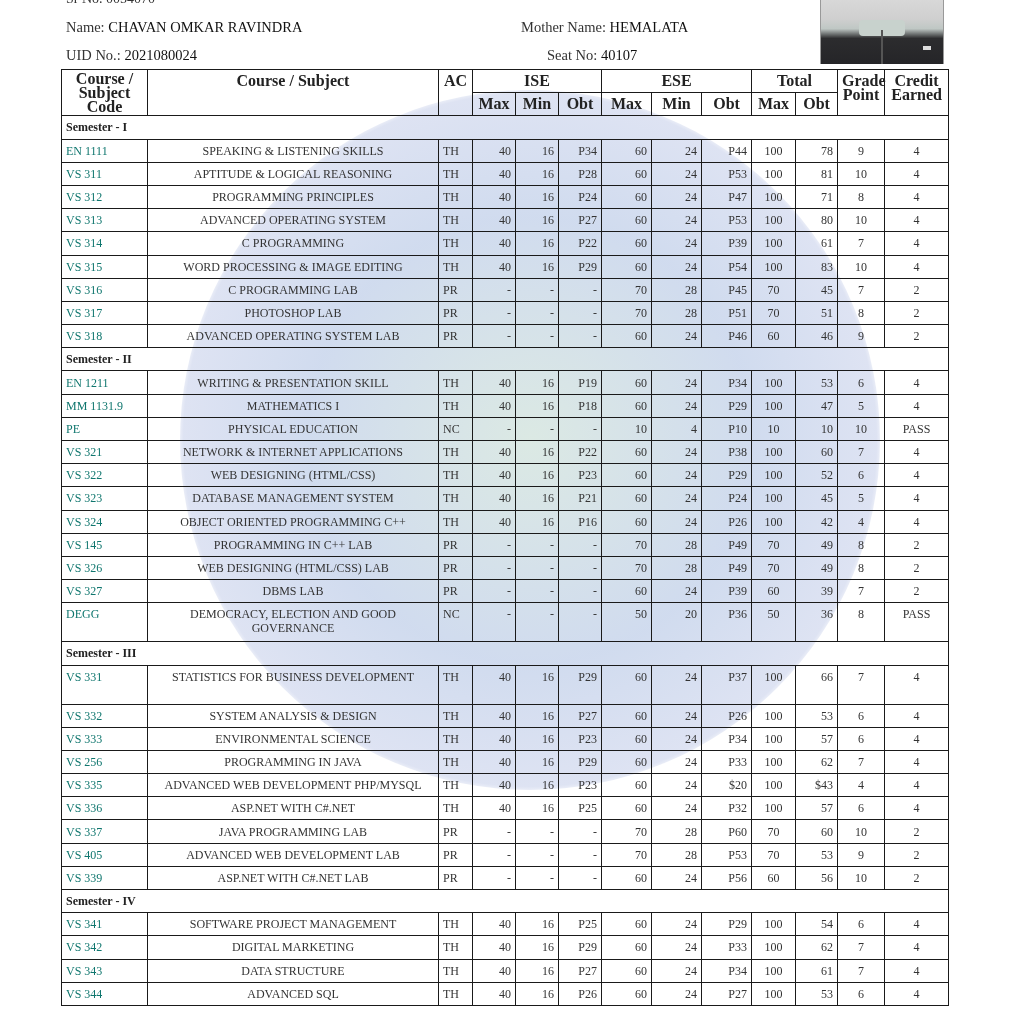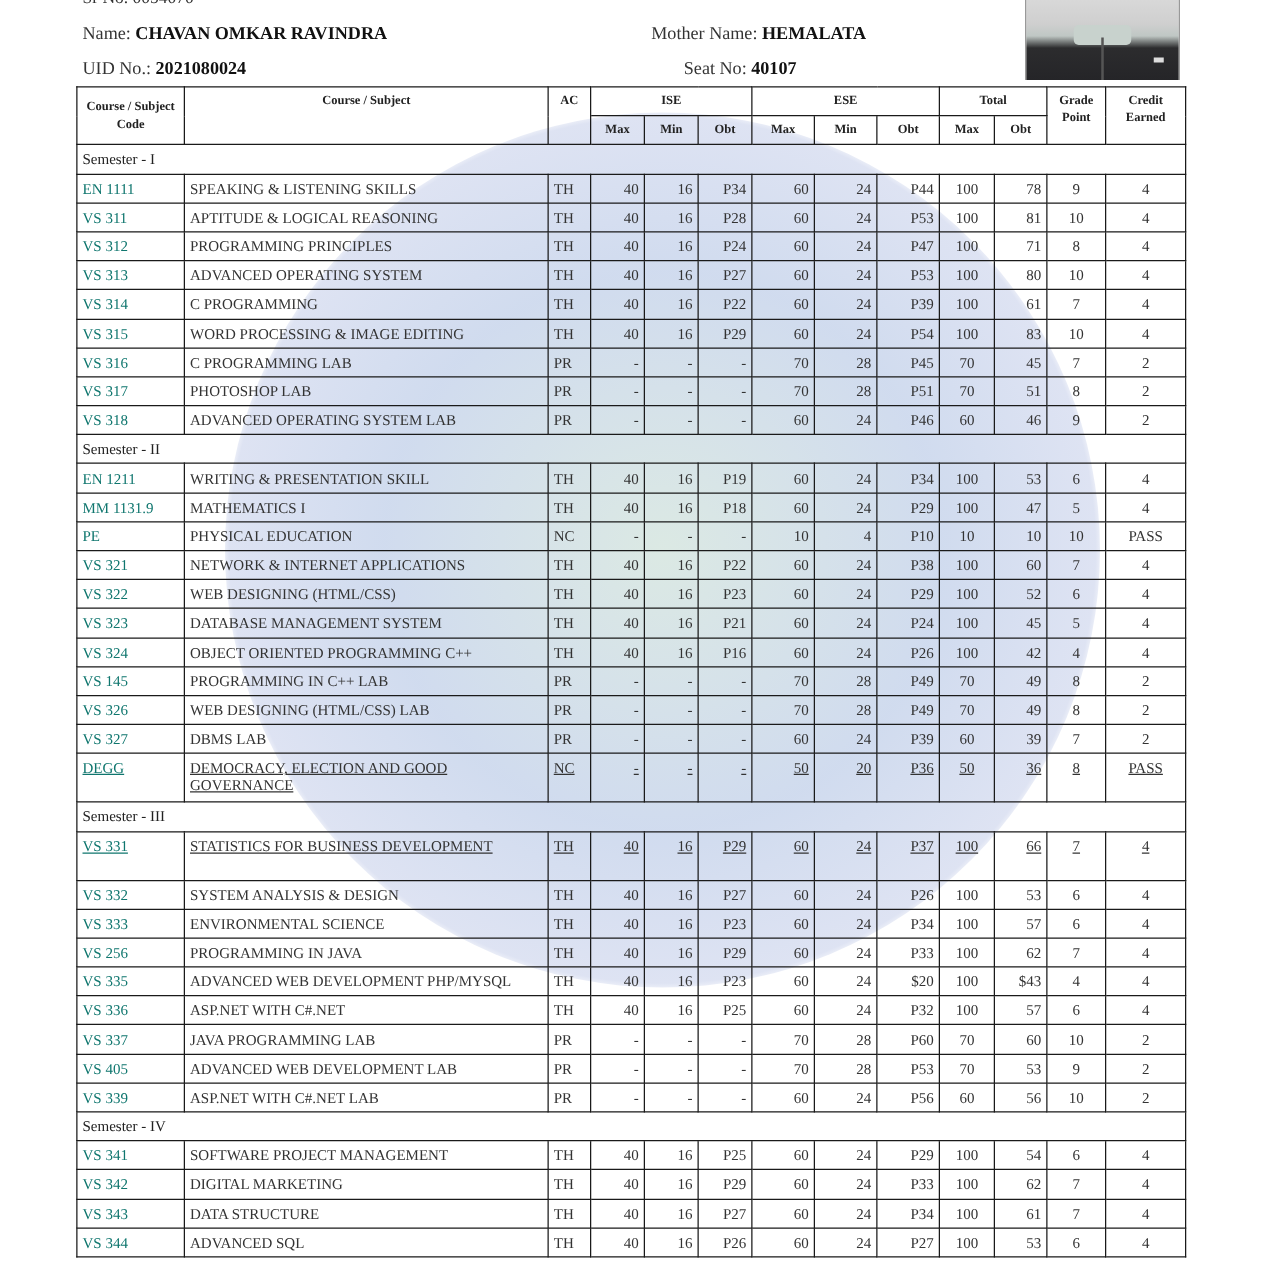--- a/index.html
+++ b/index.html
@@ -9,21 +9,21 @@
   }
   .watermark {
     position: absolute; left: 180px; top: 90px; width: 700px; height: 700px;
     border-radius: 50%;
     background: radial-gradient(circle at 50% 50%, rgba(190,215,205,0.55) 0%, rgba(170,190,225,0.55) 45%, rgba(160,175,220,0.35) 70%, rgba(255,255,255,0) 72%);
     z-index: 0; pointer-events: none;
   }
   .header { position: absolute; left: 66px; top: 0; width: 890px; height: 68px; z-index: 2; }
   .srno { position: absolute; left: 0; top: -9px; font-size: 14px; color: #333; }
   .hline { position: absolute; font-size: 14.5px; color: #333; }
-  .hline b { color: #111; font-weight: bold; }
+  .hline b { color: #111; font-weight: normal; }
   .name { left: 0; top: 19px; }
   .uid { left: 0; top: 47px; }
   .mother { left: 455px; top: 19px; }
   .seat { left: 481px; top: 47px; }
   .photo {
     position: absolute; left: 754px; top: 0; width: 122px; height: 64px;
     background: linear-gradient(180deg, #d8d8d8 0%, #cfcfcf 30%, #bfc7c4 45%, #2c2c2e 60%, #252528 100%);
     border-left: 1px solid #999; border-right: 1px solid #999;
   }
   .photo .collar { position:absolute; left:38px; top:20px; width:46px; height:16px; background:#c8d2cd; border-radius: 4px; }
@@ -32,28 +32,28 @@
 
   table.marks {
     position: absolute; left: 61px; top: 69px; width: 887px;
     border-collapse: collapse; z-index: 2; table-layout: fixed;
     font-size: 12px;
   }
   table.marks td, table.marks th {
     border: 1.6px solid #1a1a1a; padding: 0 4px; height: 22.2px; line-height: 14px;
     background: transparent;
   }
-  table.marks th { font-weight: bold; font-size: 10px; text-align: center; color: #222; }
-  .sem td { font-weight: normal; font-size: 12px; padding-left: 4px; color: #222; }
+  table.marks th { font-weight: bold; font-size: 16px; text-align: center; color: #222; }
+  .sem td { font-weight: bold; font-size: 12px; padding-left: 4px; color: #222; }
   td.code { text-align: left; color: #0f766e; }
-  td.subj { text-align: left; color: #333; padding-left: 5px; }
+  td.subj { text-align: center; color: #333; padding-left: 5px; }
   td.ac { text-align: left; color: #333; padding-left: 6px; margin-left: 22px; }
   td.num { text-align: right; color: #333; padding-right: 5px; }
   td.cen { text-align: center; color: #333; }
-  tr.tall td { height: 34px; vertical-align: top; padding-top: 4px; text-decoration: underline; }
+  tr.tall td { height: 34px; vertical-align: top; padding-top: 4px; }
 </style>
 </head>
 <body>
 
 <div class="watermark"></div>
 
 <div class="header">
   <div class="srno">Sr No. 0054070</div>
   <div class="hline name">
     <span>Name:</span>

